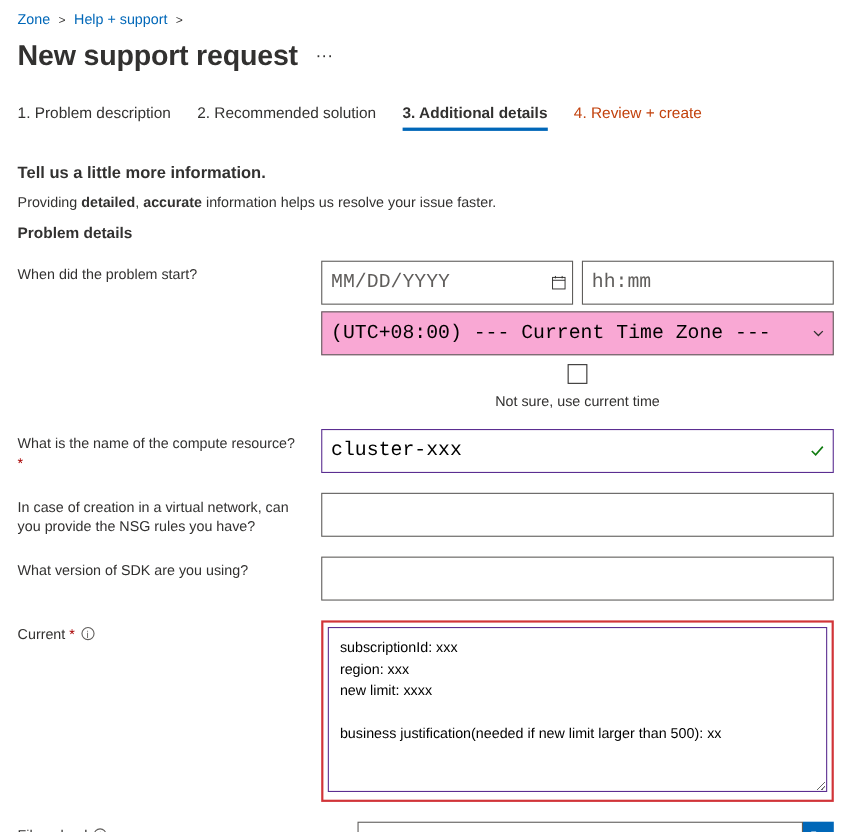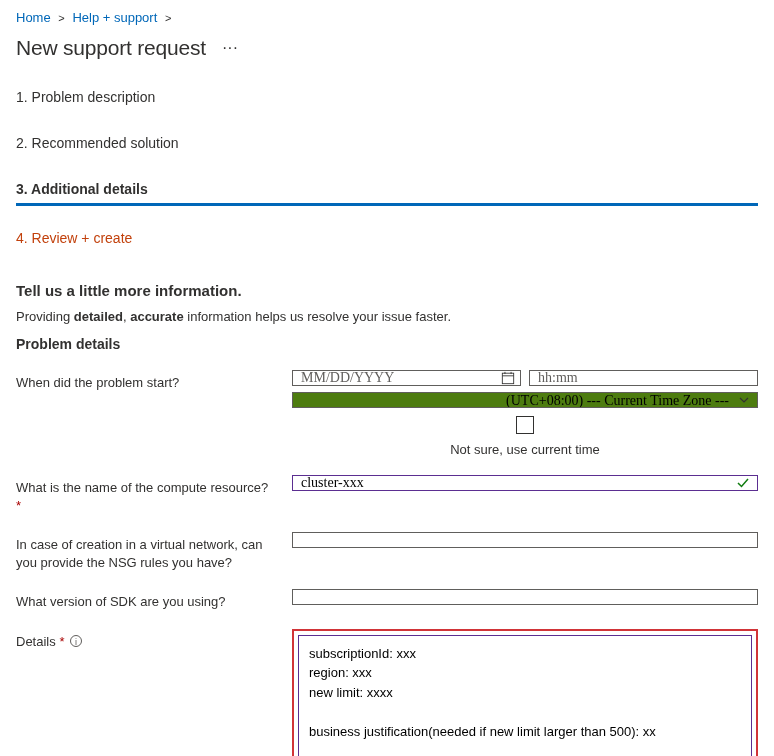--- a/index.html
+++ b/index.html
@@ -8,58 +8,58 @@
     font-size: 13px;
     color: #323130;
     background: #ffffff;
     padding: 8px 16px 16px 16px;
     width: 774px;
   }
   a { color: #0067b8; text-decoration: none; }
   .breadcrumb { font-size: 13px; padding: 2px 0 10px 0; }
   .breadcrumb .sep { color: #323130; margin: 0 4px; font-size: 11px; }
   .page-title-row { display: flex; align-items: center; gap: 12px; margin-bottom: 28px; }
-  h1 { font-size: 21px; font-weight: 400; letter-spacing: -0.2px; }
+  h1 { font-size: 26px; font-weight: 700; letter-spacing: -0.2px; }
   .more-dots { color: #323130; font-size: 16px; cursor: pointer; padding: 4px; }
-  .tabs { display: flex; gap: 24px; margin-bottom: 30px; flex-direction: column; }
+  .tabs { display: flex; gap: 24px; margin-bottom: 30px; }
   .tab { font-size: 14px; padding-bottom: 6px; cursor: pointer; }
   .tab.active { font-weight: 600; border-bottom: 3px solid #0067b8; }
   .tab.disabled { color: #c2410c; cursor: default; }
   .section-heading { font-size: 15px; font-weight: 600; margin-bottom: 10px; }
   .intro { font-size: 13px; margin-bottom: 12px; }
   .intro strong { font-weight: 600; }
   .sub-heading { font-size: 14px; font-weight: 600; margin-bottom: 18px; }
   .form-row { display: flex; align-items: flex-start; margin-bottom: 18px; gap: 16px; }
   .label-col { width: 260px; padding-top: 4px; font-size: 13px; line-height: 1.35; }
   .req { color: #a80000; }
   .info-icon {
     display: inline-block; width: 12px; height: 12px; border: 1px solid #605e5c;
     border-radius: 50%; font-size: 9px; line-height: 12px; text-align: center;
     color: #605e5c; margin-left: 2px; position: relative; top: -1px;
   }
   .input-col { flex: 1; }
   .datetime-row { display: flex; gap: 8px; margin-bottom: 6px; }
   .text-input, .select-input {
-    width: 100%; height: 16px; border: 1px solid #605e5c; padding: 0 8px;
-    font-size: 14px; font-family: Liberation Serif, serif; background: #fff;
+    width: 100%; height: 40px; border: 1px solid #605e5c; padding: 0 8px;
+    font-size: 18px; font-family: Liberation Mono, monospace; background: #fff;
   }
   .text-input::placeholder { color: #605e5c; }
   .date-input { flex: 1 1 48%; position: relative; }
   .date-input input { padding-right: 28px; }
   .date-icon {
     position: absolute; right: 6px; top: 50%; transform: translateY(-50%);
     width: 14px; height: 14px; color: #323130;
   }
   .time-input { flex: 1 1 48%; }
   .select-wrap { position: relative; }
   .select-wrap .chevron {
     position: absolute; right: 8px; top: 50%; transform: translateY(-50%);
     pointer-events: none; color: #323130;
   }
-  .select-input { appearance: none; -webkit-appearance: none; background: #4d7c0f; padding-right: 28px; text-align: right; }
+  .select-input { appearance: none; -webkit-appearance: none; background: #f9a8d4; padding-right: 28px; }
   .checkbox-row { display: flex; align-items: center; gap: 8px; margin-top: 8px; flex-direction: column; }
   .checkbox {
     width: 18px; height: 18px; border: 1px solid #323130; background: #fff; cursor: pointer;
   }
   .valid-input { border: 1px solid #5b2e91; }
   .valid-wrap { position: relative; }
   .check-icon {
     position: absolute; right: 8px; top: 50%; transform: translateY(-50%);
     color: #107c10;
   }
@@ -78,21 +78,21 @@
   .file-button {
     width: 28px; height: 28px; background: #0067b8; border: none; cursor: pointer;
     display: flex; align-items: center; justify-content: center; color: #fff;
   }
   svg { display: block; }
 </style>
 </head>
 <body>
 
 <div class="breadcrumb">
-  <a href="#">Home</a>
+  <a href="#">Zone</a>
   <span class="sep">&gt;</span>
   <a href="#">Help + support</a>
   <span class="sep">&gt;</span>
 </div>
 
 <div class="page-title-row">
   <h1>New support request</h1>
   <span class="more-dots">···</span>
 </div>
 
@@ -163,21 +163,21 @@
 
 <div class="form-row">
   <div class="label-col">What version of SDK are you using?</div>
   <div class="input-col">
     <input type="text" class="text-input" value="" style="">
   </div>
 </div>
 
 <div class="form-row">
   <div class="label-col">
-    <span>Details</span> <span class="req">*</span>
+    <span>Current</span> <span class="req">*</span>
     <span class="info-icon">i</span>
   </div>
   <div class="input-col">
     <div class="details-outline">
       <textarea class="textarea" style="">subscriptionId: xxx
 region: xxx
 new limit: xxxx
 
 business justification(needed if new limit larger than 500): xx</textarea>
     </div>

